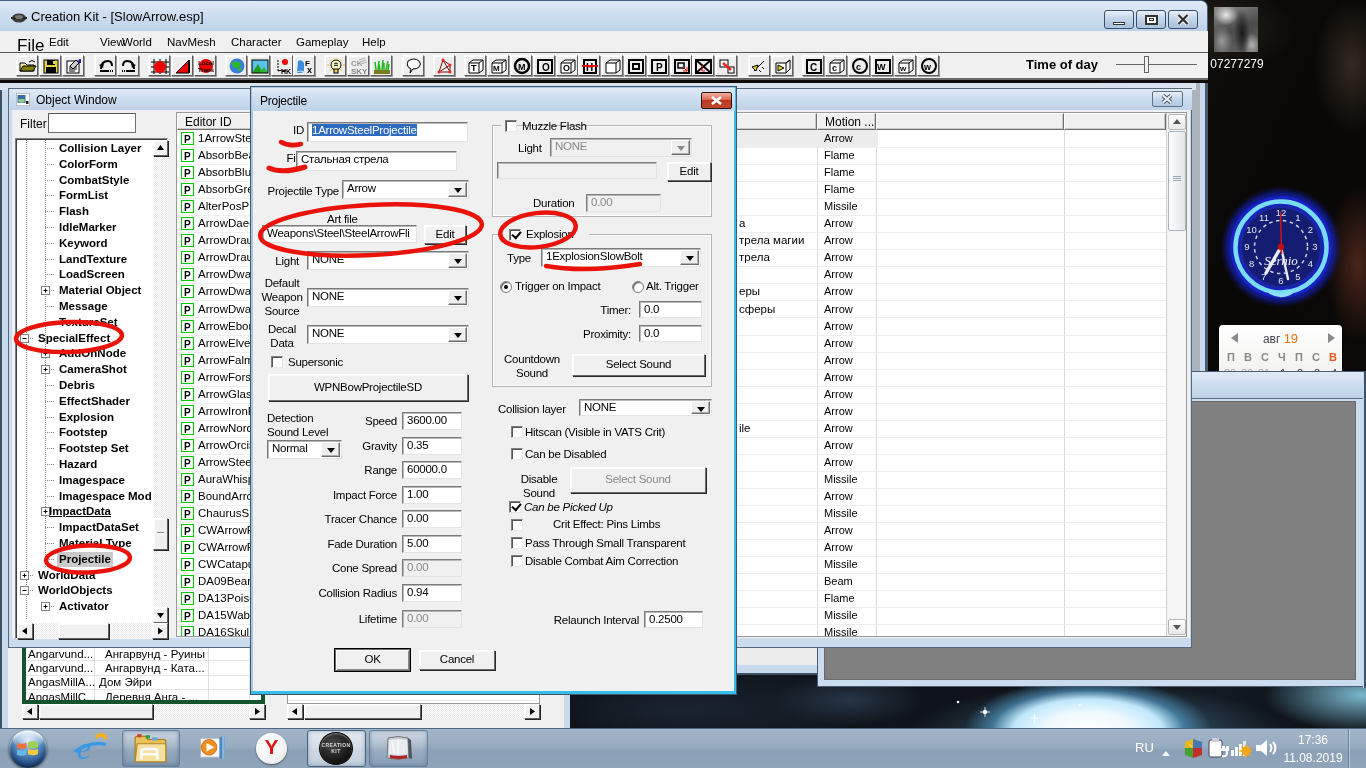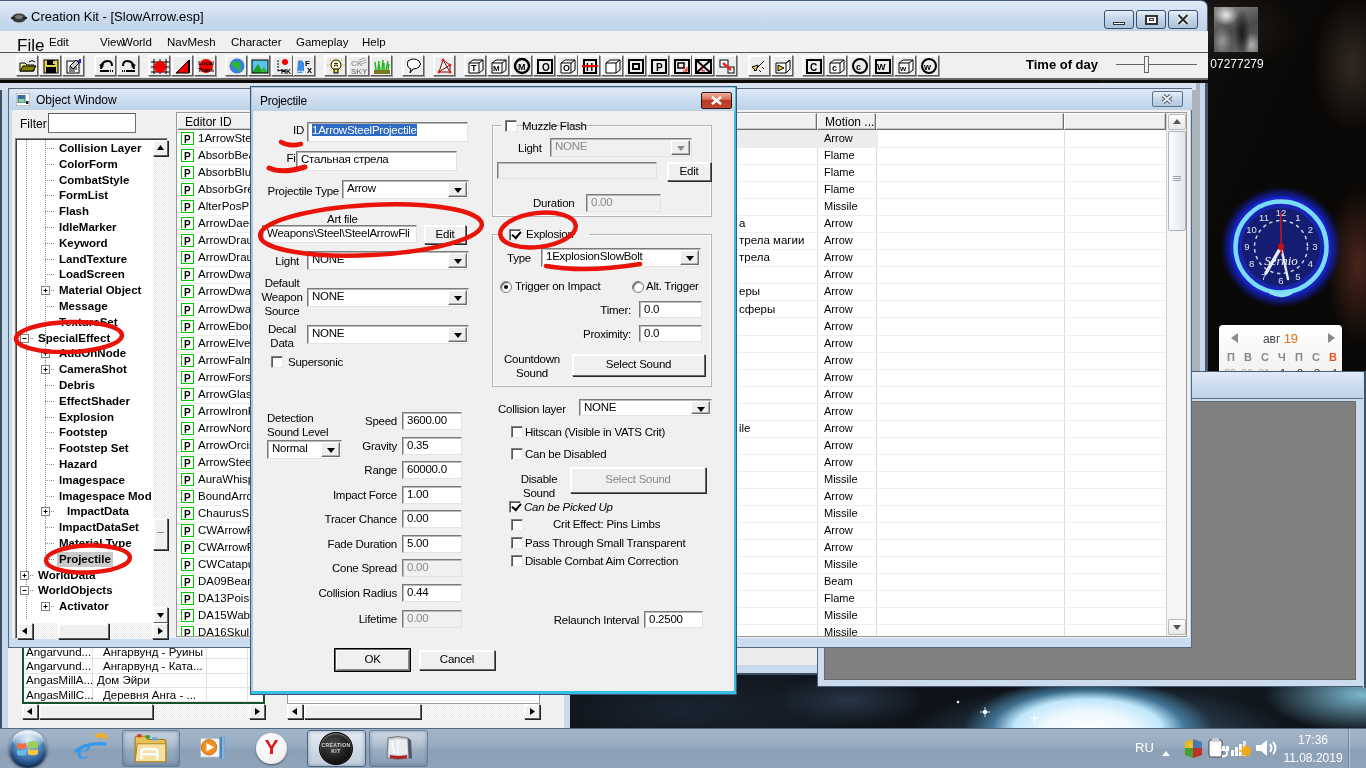--- a/index.html
+++ b/index.html
@@ -125,21 +125,21 @@
  <div id="renderwin" class="abs" style="left:817px;top:371px;width:549px;height:316px;z-index:2;background:#cbdcee;border:1px solid #4a5d73;border-radius:6px 0 0 0;">
   <div class="abs cap" style="left:1px;top:0;width:547px;height:27px;border-radius:6px 0 0 0;border-bottom:1px solid #5d6e80;"></div>
   <div class="abs" style="left:6px;top:29px;width:532px;height:279px;background:#808080;border:1px solid #6a6a6a;"></div>
       <div class="abs" style="left:545px;top:0;width:4px;height:316px;background:#3d5165;box-shadow:inset 1px 0 0 #c9daec;"></div>
  </div>
  <div id="ckbottom" class="abs" style="left:250px;top:645px;width:567px;height:30px;z-index:2;background:#ececec;border-top:2px solid #3a3a3a;border-bottom:2px solid #3d5165;box-shadow:inset 0 -8px 0 #c9daec;"></div>
  <div id="ckleft" class="abs" style="left:0;top:83px;width:8px;height:645px;z-index:2;background:#c9daec;border-left:2px solid #3d5165;"></div>
  <div id="ckright" class="abs" style="left:1186px;top:83px;width:22px;height:288px;z-index:2;background:linear-gradient(90deg,#aab2ba 0 14px,#c9daec 14px 19px,#44596f 19px);"></div>
  <div id="ckstrip" class="abs" style="left:0;top:83px;width:1196px;height:7px;z-index:2;background:#d9e3ef;"></div>
  <div id="cellview" class="abs" style="left:8px;top:641px;width:562px;height:87px;z-index:3;background:#f0f0f0;box-shadow:inset -6px 0 0 #c9daec;">
-  <div class="abs" style="left:14px;top:1px;width:243px;height:62px;background:#fff;border:2px solid #14532d;overflow:hidden;">
+  <div class="abs" style="left:14px;top:1px;width:243px;height:62px;background:#fff;border:4px solid #14532d;overflow:hidden;">
         <div class="abs" style="left:68px;top:0;width:1px;height:62px;background:#e0e0e0;"></div>
         <div class="abs" style="left:182px;top:0;width:1px;height:62px;background:#e0e0e0;"></div>
         <div class="abs" style="left:223px;top:0;width:1px;height:62px;background:#e0e0e0;"></div>
         <div class="abs" style="left:2px;top:2px;font-size:11.5px;white-space:nowrap;">Angarvund...</div>
         <div class="abs" style="left:79px;top:2px;font-size:11.5px;white-space:nowrap;">Ангарвунд - Руины</div>
         <div class="abs" style="left:0;top:14px;width:243px;height:1px;background:#e4e4e4;"></div>
         <div class="abs" style="left:2px;top:16px;font-size:11.5px;white-space:nowrap;">Angarvund...</div>
         <div class="abs" style="left:79px;top:16px;font-size:11.5px;white-space:nowrap;">Ангарвунд - Ката...</div>
         <div class="abs" style="left:0;top:29px;width:243px;height:1px;background:#e4e4e4;"></div>
         <div class="abs" style="left:2px;top:30px;font-size:11.5px;white-space:nowrap;">AngasMillA...</div>
@@ -260,21 +260,21 @@
           <div class="abs" style="left:40px;top:317px;height:15px;line-height:15px;padding:0 2px;">Hazard</div>
           <div class="abs" style="left:28px;top:340px;width:10px;height:1px;background:repeating-linear-gradient(90deg,#888 0 1px,transparent 1px 2px);"></div>
           <div class="abs" style="left:40px;top:333px;height:15px;line-height:15px;padding:0 2px;">Imagespace</div>
           <div class="abs" style="left:28px;top:356px;width:10px;height:1px;background:repeating-linear-gradient(90deg,#888 0 1px,transparent 1px 2px);"></div>
           <div class="abs" style="left:40px;top:349px;height:15px;line-height:15px;padding:0 2px;">Imagespace Mod</div>
           <div class="abs" style="left:28px;top:371px;width:10px;height:1px;background:repeating-linear-gradient(90deg,#888 0 1px,transparent 1px 2px);"></div>
           <svg class="abs" style="left:24px;top:367px;" width="9" height="9">
             <rect x="0.5" y="0.5" width="8" height="8" fill="#fff" stroke="#808080"></rect>
             <path d="M2.5 4.5 H6.5 M4.5 2.5 V6.5" stroke="#000"></path>
           </svg>
-          <div class="abs" style="left:48px;top:364px;height:15px;line-height:15px;padding:0 2px;">ImpactData</div>
+          <div class="abs" style="left:30px;top:364px;height:15px;line-height:15px;padding:0 2px;text-decoration:underline;">ImpactData</div>
           <div class="abs" style="left:28px;top:387px;width:10px;height:1px;background:repeating-linear-gradient(90deg,#888 0 1px,transparent 1px 2px);"></div>
           <div class="abs" style="left:40px;top:380px;height:15px;line-height:15px;padding:0 2px;">ImpactDataSet</div>
           <div class="abs" style="left:28px;top:403px;width:10px;height:1px;background:repeating-linear-gradient(90deg,#888 0 1px,transparent 1px 2px);"></div>
           <div class="abs" style="left:40px;top:396px;height:15px;line-height:15px;padding:0 2px;">Material Type</div>
           <div class="abs" style="left:28px;top:419px;width:10px;height:1px;background:repeating-linear-gradient(90deg,#888 0 1px,transparent 1px 2px);"></div>
           <div class="abs" style="left:40px;top:412px;height:15px;line-height:15px;padding:0 2px;background:#cacaca;">Projectile</div>
           <div class="abs" style="left:9px;top:435px;width:8px;height:1px;background:repeating-linear-gradient(90deg,#888 0 1px,transparent 1px 2px);"></div>
           <svg class="abs" style="left:3px;top:431px;" width="9" height="9">
             <rect x="0.5" y="0.5" width="8" height="8" fill="#fff" stroke="#808080"></rect>
             <path d="M2.5 4.5 H6.5 M4.5 2.5 V6.5" stroke="#000"></path>
@@ -589,39 +589,40 @@
   <div class="abs fld combo" style="left:56px;top:164px;width:162px;height:19px;">NONE</div>
   <div class="abs lbl" style="left:10px;top:190px;width:42px;text-align:center;">Default</div>
   <div class="abs lbl" style="left:10px;top:204px;width:42px;text-align:center;">Weapon</div>
   <div class="abs lbl" style="left:10px;top:218px;width:42px;text-align:center;">Source</div>
   <div class="abs fld combo" style="left:56px;top:201px;width:162px;height:19px;">NONE</div>
   <div class="abs lbl" style="left:10px;top:236px;width:42px;text-align:center;">Decal</div>
   <div class="abs lbl" style="left:10px;top:250px;width:42px;text-align:center;">Data</div>
   <div class="abs fld combo" style="left:56px;top:238px;width:162px;height:19px;">NONE</div>
   <div class="abs cb" style="left:20px;top:269px;"></div>
   <div class="abs lbl" style="left:37px;top:269px;">Supersonic</div>
+  <div class="abs btn3d" style="left:17px;top:287px;width:200px;height:27px;line-height:24px;">WPNBowProjectileSD</div>
   <div class="abs lbl" style="left:16px;top:325px;">Detection</div>
   <div class="abs lbl" style="left:16px;top:339px;">Sound Level</div>
   <div class="abs fld combo" style="left:16px;top:353px;width:75px;height:19px;">Normal</div>
   <div class="abs lbl" style="left:20px;top:328px;width:126px;text-align:right;">Speed</div>
   <div class="abs fld" style="left:151px;top:325px;width:60px;height:18px;">3600.00</div>
   <div class="abs lbl" style="left:20px;top:353px;width:126px;text-align:right;">Gravity</div>
   <div class="abs fld" style="left:151px;top:350px;width:60px;height:18px;">0.35</div>
   <div class="abs lbl" style="left:20px;top:377px;width:126px;text-align:right;">Range</div>
   <div class="abs fld" style="left:151px;top:374px;width:60px;height:18px;">60000.0</div>
   <div class="abs lbl" style="left:20px;top:402px;width:126px;text-align:right;">Impact Force</div>
   <div class="abs fld" style="left:151px;top:399px;width:60px;height:18px;">1.00</div>
   <div class="abs lbl" style="left:20px;top:426px;width:126px;text-align:right;">Tracer Chance</div>
   <div class="abs fld" style="left:151px;top:423px;width:60px;height:18px;">0.00</div>
   <div class="abs lbl" style="left:20px;top:451px;width:126px;text-align:right;">Fade Duration</div>
   <div class="abs fld" style="left:151px;top:448px;width:60px;height:18px;">5.00</div>
   <div class="abs lbl" style="left:20px;top:475px;width:126px;text-align:right;">Cone Spread</div>
   <div class="abs fld fldd" style="left:151px;top:472px;width:60px;height:18px;">0.00</div>
   <div class="abs lbl" style="left:20px;top:500px;width:126px;text-align:right;">Collision Radius</div>
-  <div class="abs fld" style="left:151px;top:497px;width:60px;height:18px;">0.44</div>
+  <div class="abs fld" style="left:151px;top:497px;width:60px;height:18px;">0.94</div>
   <div class="abs lbl" style="left:20px;top:526px;width:126px;text-align:right;">Lifetime</div>
   <div class="abs fld fldd" style="left:151px;top:523px;width:60px;height:18px;">0.00</div>
   <div class="abs btn3d" style="left:84px;top:562px;width:75px;height:22px;line-height:19px;border-color:#6a6a6a;box-shadow:0 0 0 1px #000,inset 1px 1px 0 #fff,inset -1px -1px 0 #8a8a8a;">OK</div>
   <div class="abs btn3d" style="left:168px;top:563px;width:76px;height:20px;line-height:17px;">Cancel</div>
 
   <div class="abs gb" style="left:241px;top:38px;width:220px;height:92px;"></div>
   <div class="abs" style="left:250px;top:32px;background:#f0f0f0;padding:0 3px;height:13px;"></div>
   <div class="abs cb" style="left:254px;top:33px;"></div>
   <div class="abs lbl" style="left:271px;top:33px;">Muzzle Flash</div>
   <div class="abs lbl" style="left:267px;top:55px;">Light</div>

